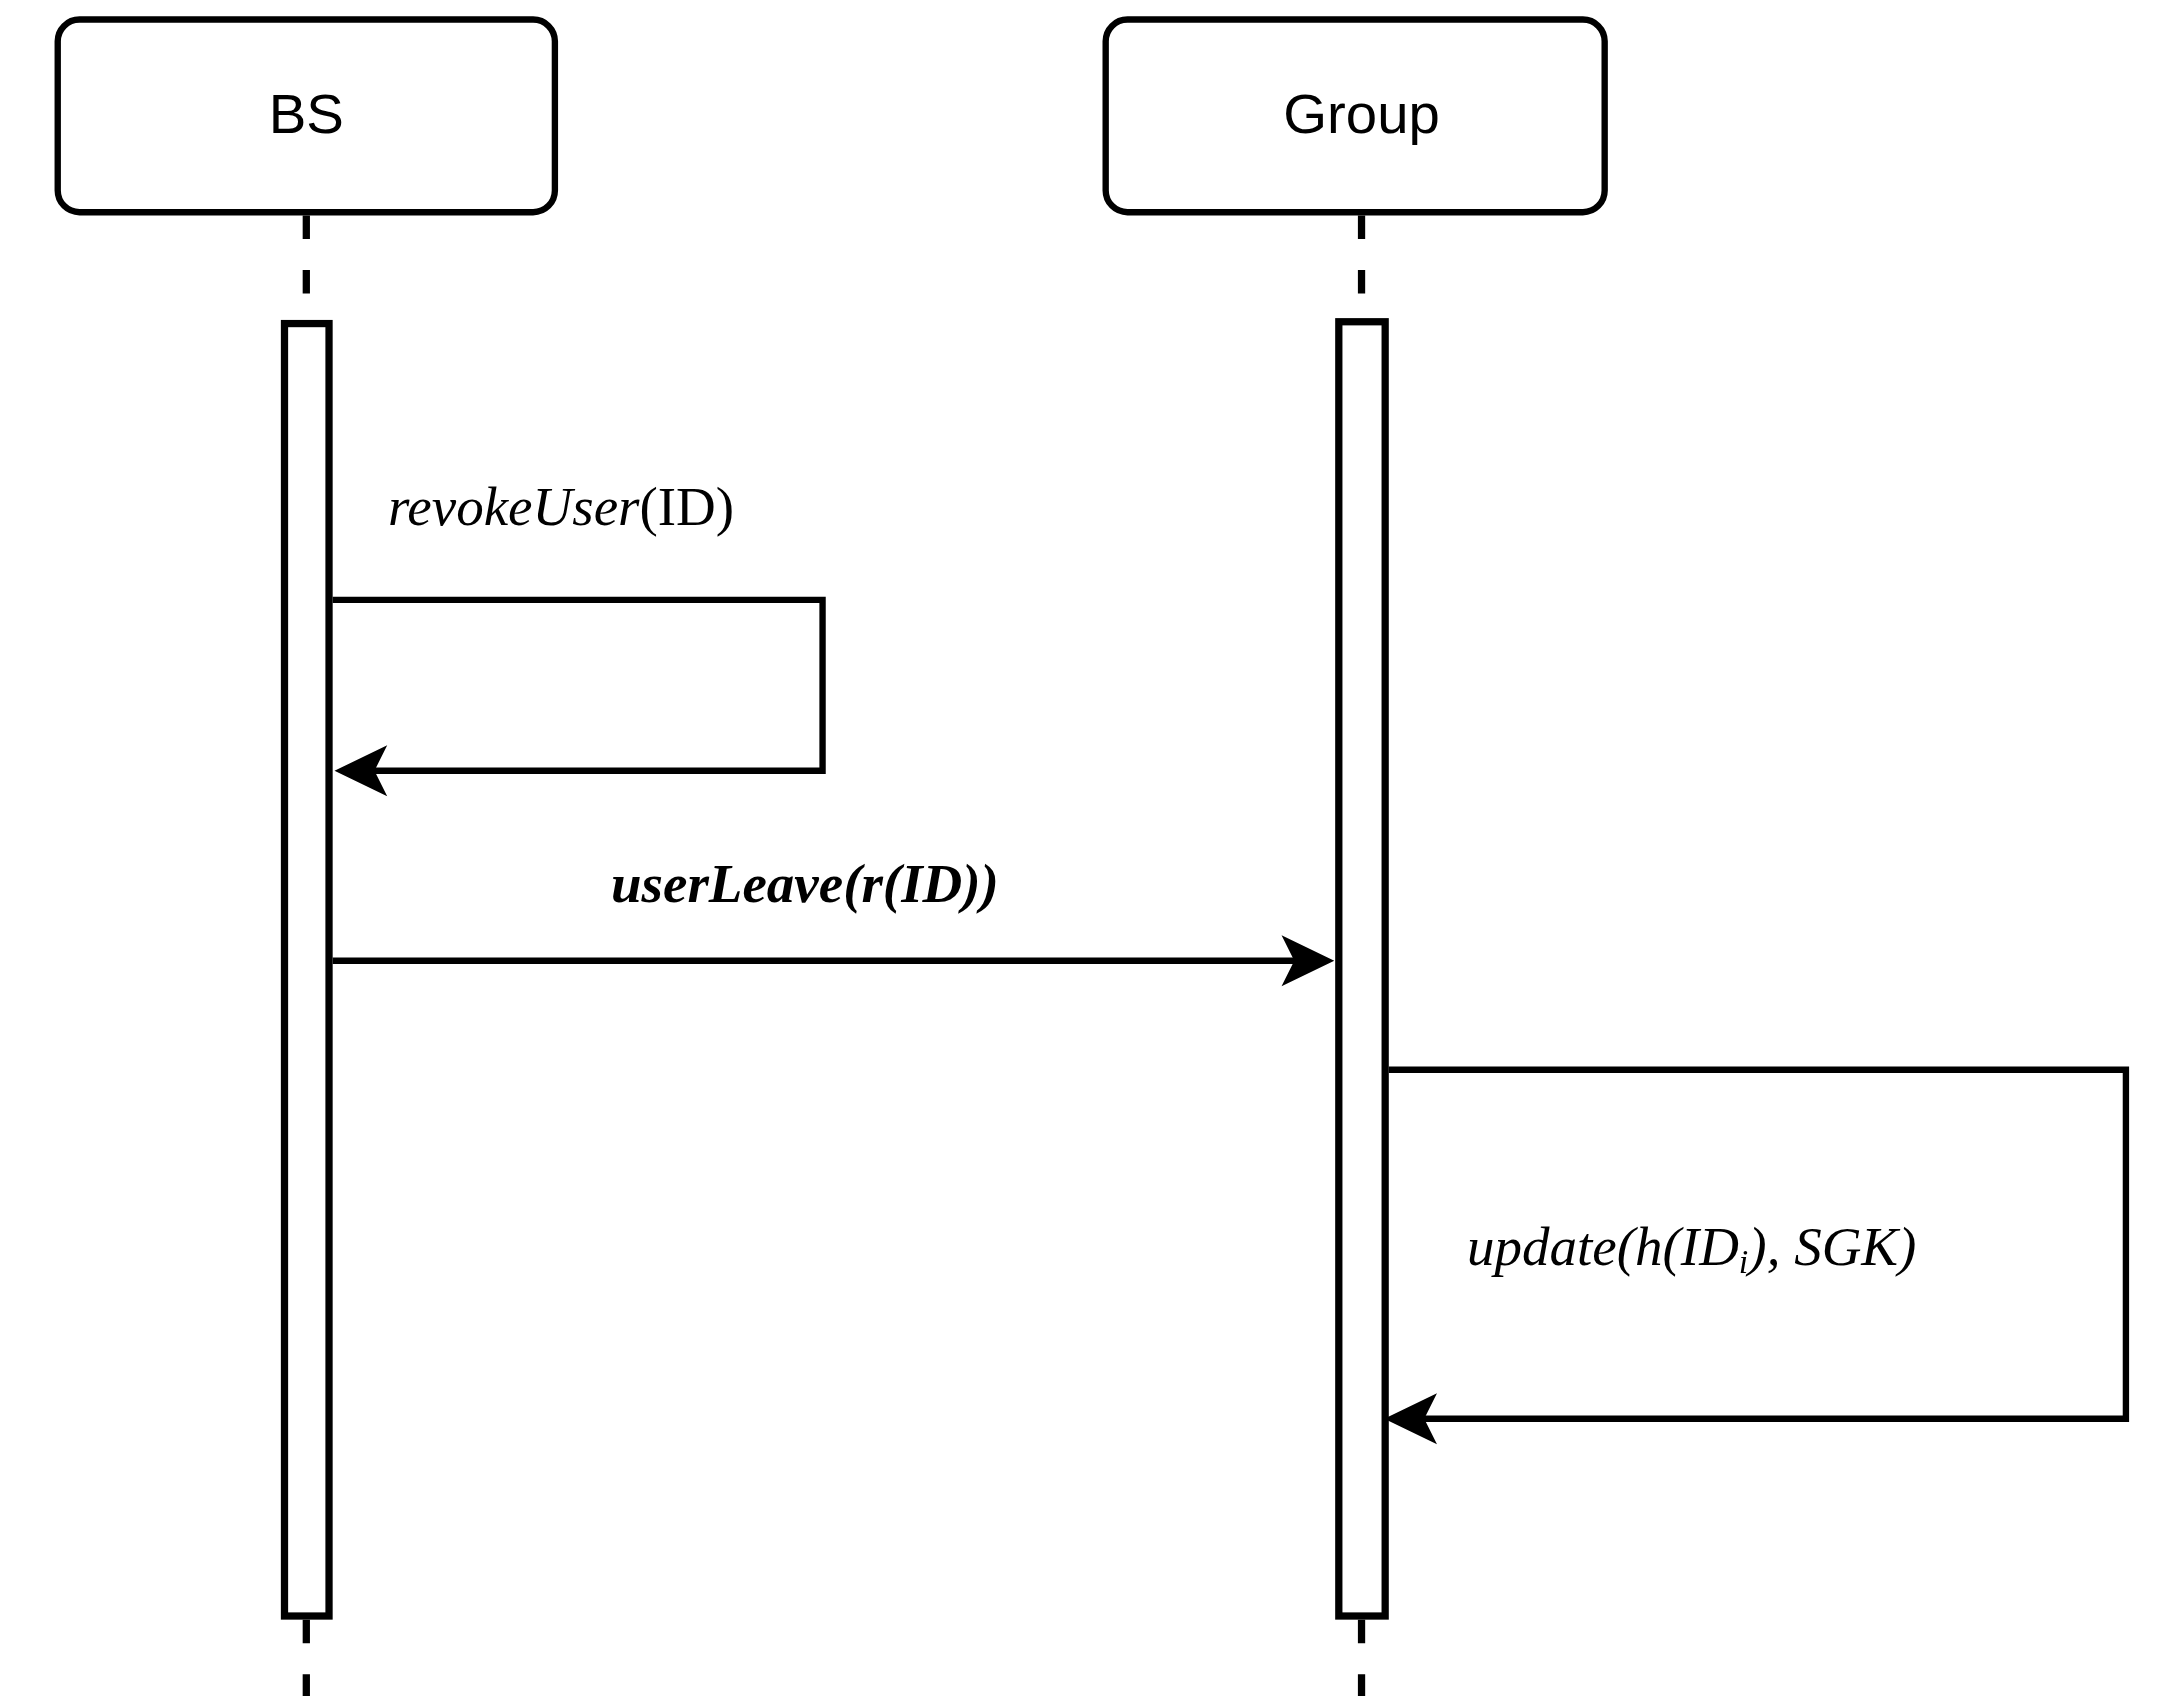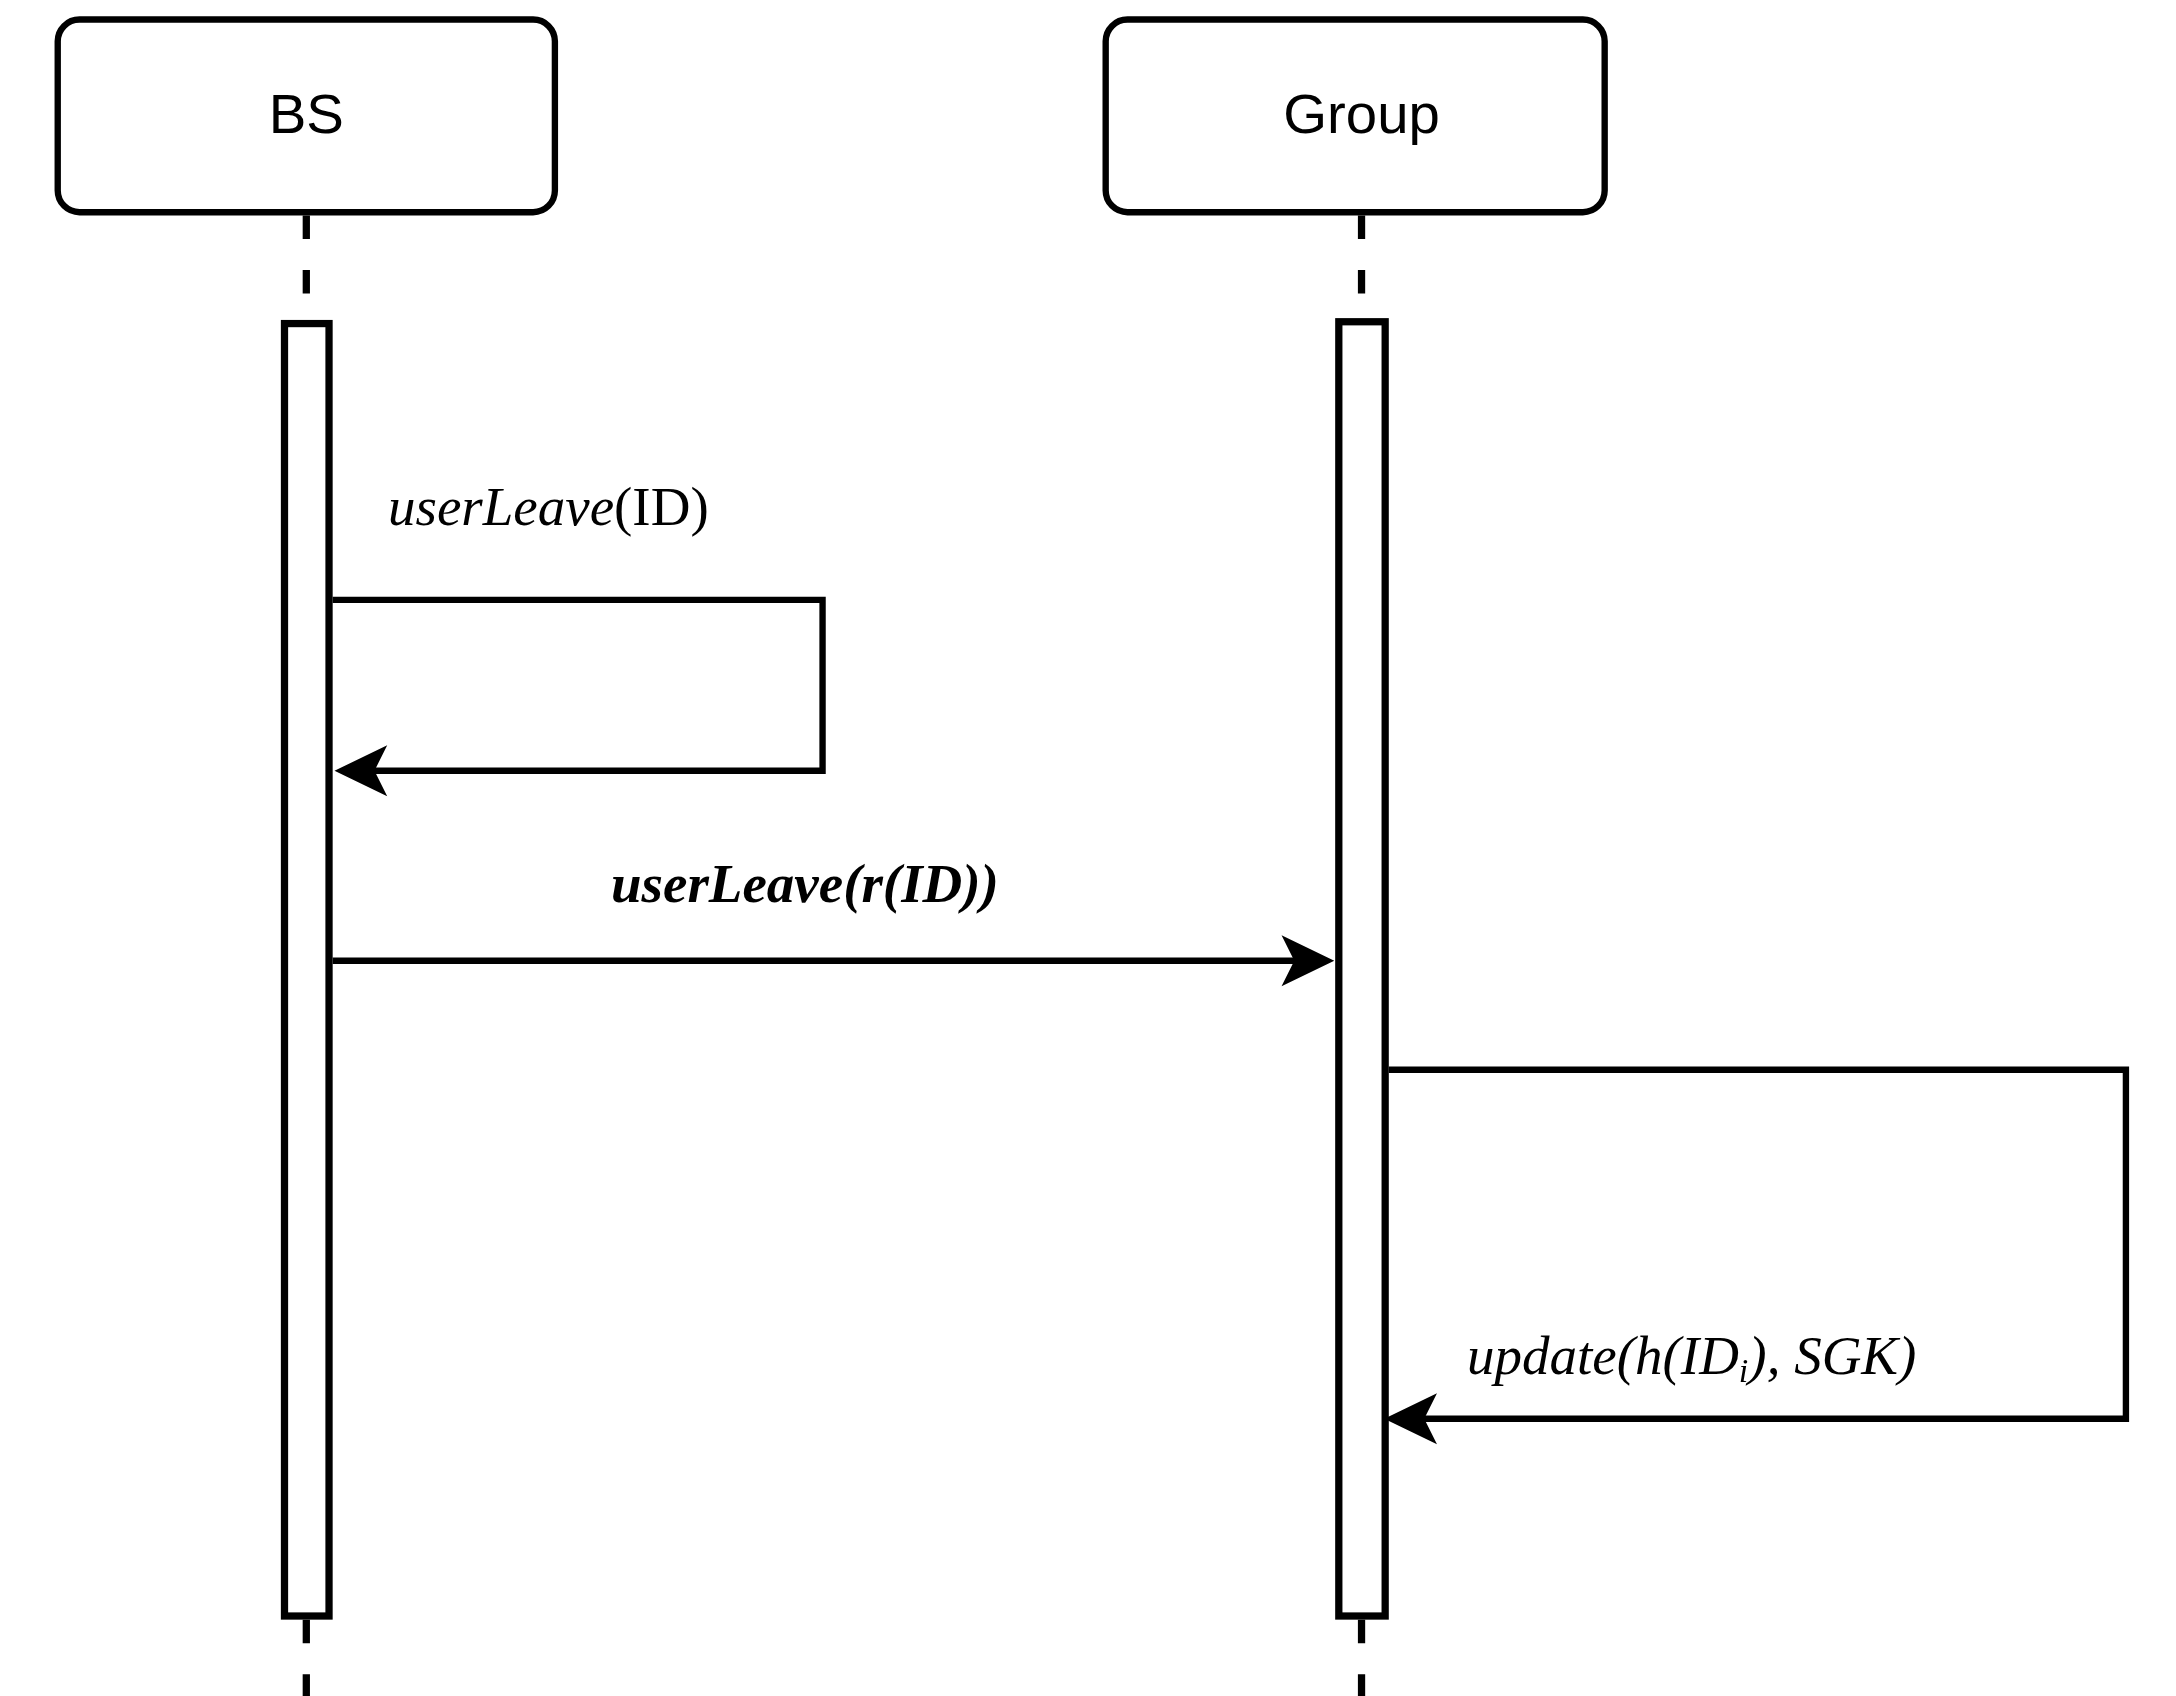--- a/index.html
+++ b/index.html
@@ -117,26 +117,26 @@
     </g>
 
     <g>
       <path class="msg-line" d="M 1501 1177 L 2312 1177 L 2312 1561 L 1516 1561"></path>
       <polygon class="arrow-head" points="1496,1561 1554,1533 1540,1561 1554,1589"></polygon>
     </g>
 
   </svg>
 
   <div class="msg-label" style="left:364px; top:479px;">
-    <span>userLeave</span><span class="upr">(ID)</span>
+    <span>revokeUser</span><span class="upr">(ID)</span>
   </div>
 
   <div class="msg-label" style="left:587px; top:856px;font-weight:bold;">
     <span>userLeave(r(ID))</span>
   </div>
 
 
-  <div class="msg-label" style="left:1443px; top:1328px;">
+  <div class="msg-label" style="left:1443px; top:1219px;">
     <span>update(h(ID</span><sub>i</sub><span>), SGK)</span>
   </div>
 
 </div>
 
 
 </body></html>

